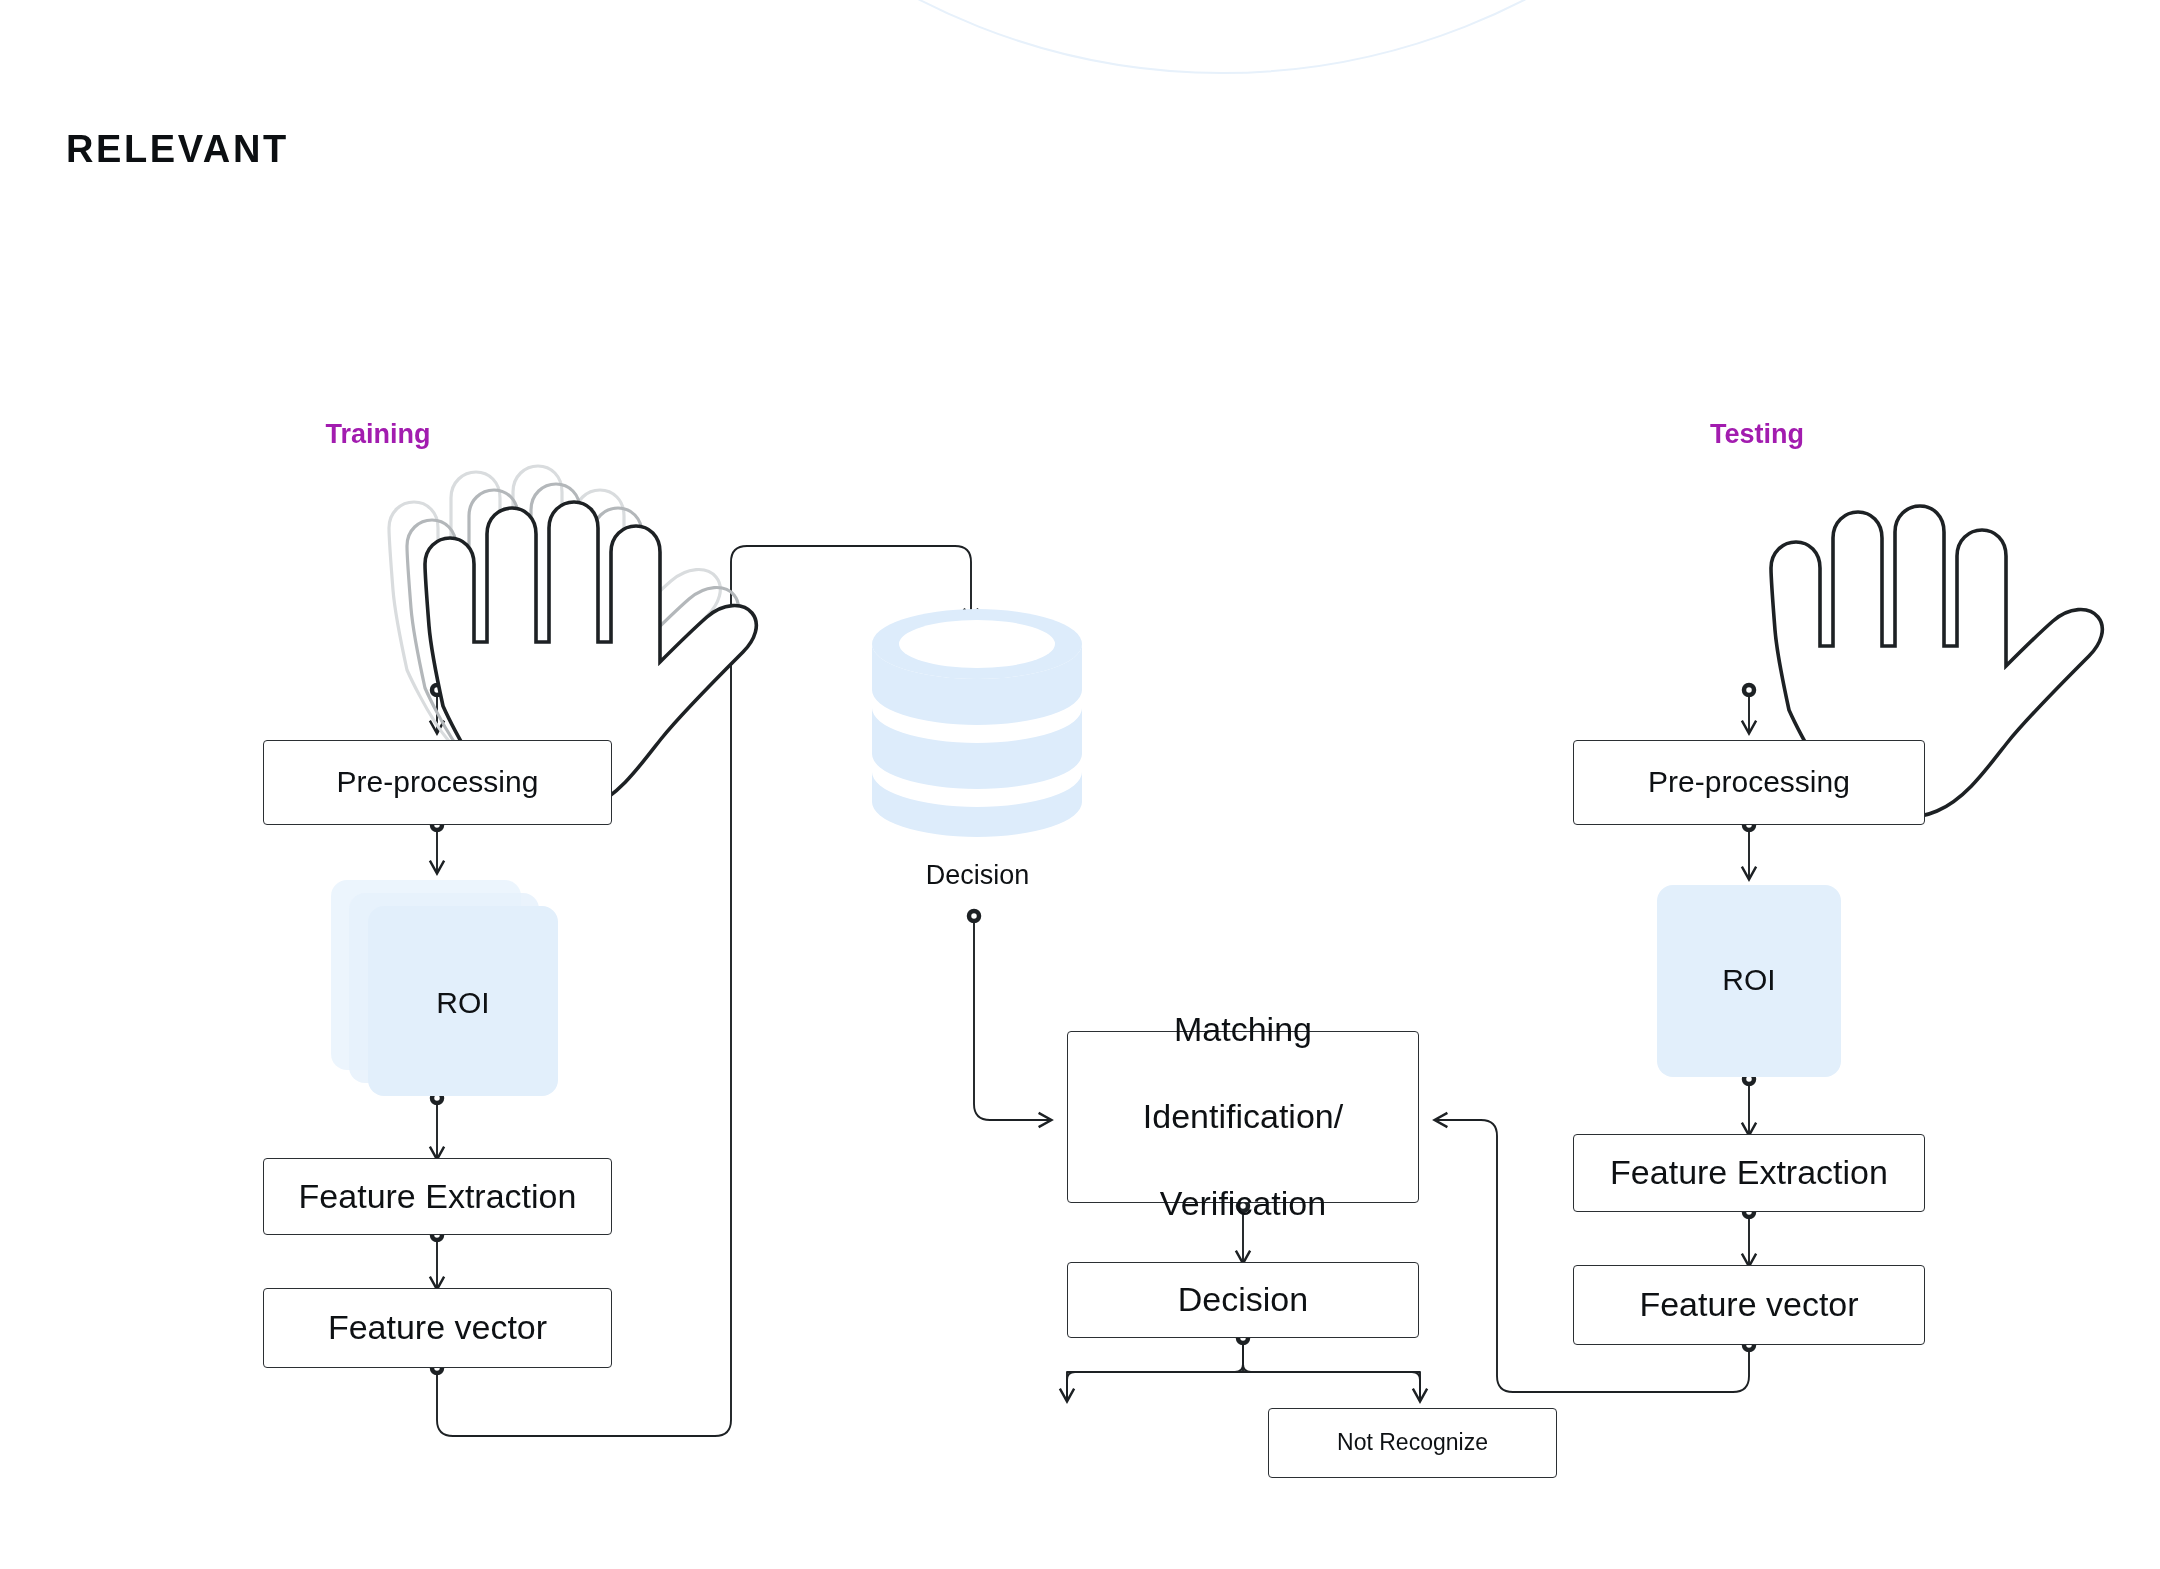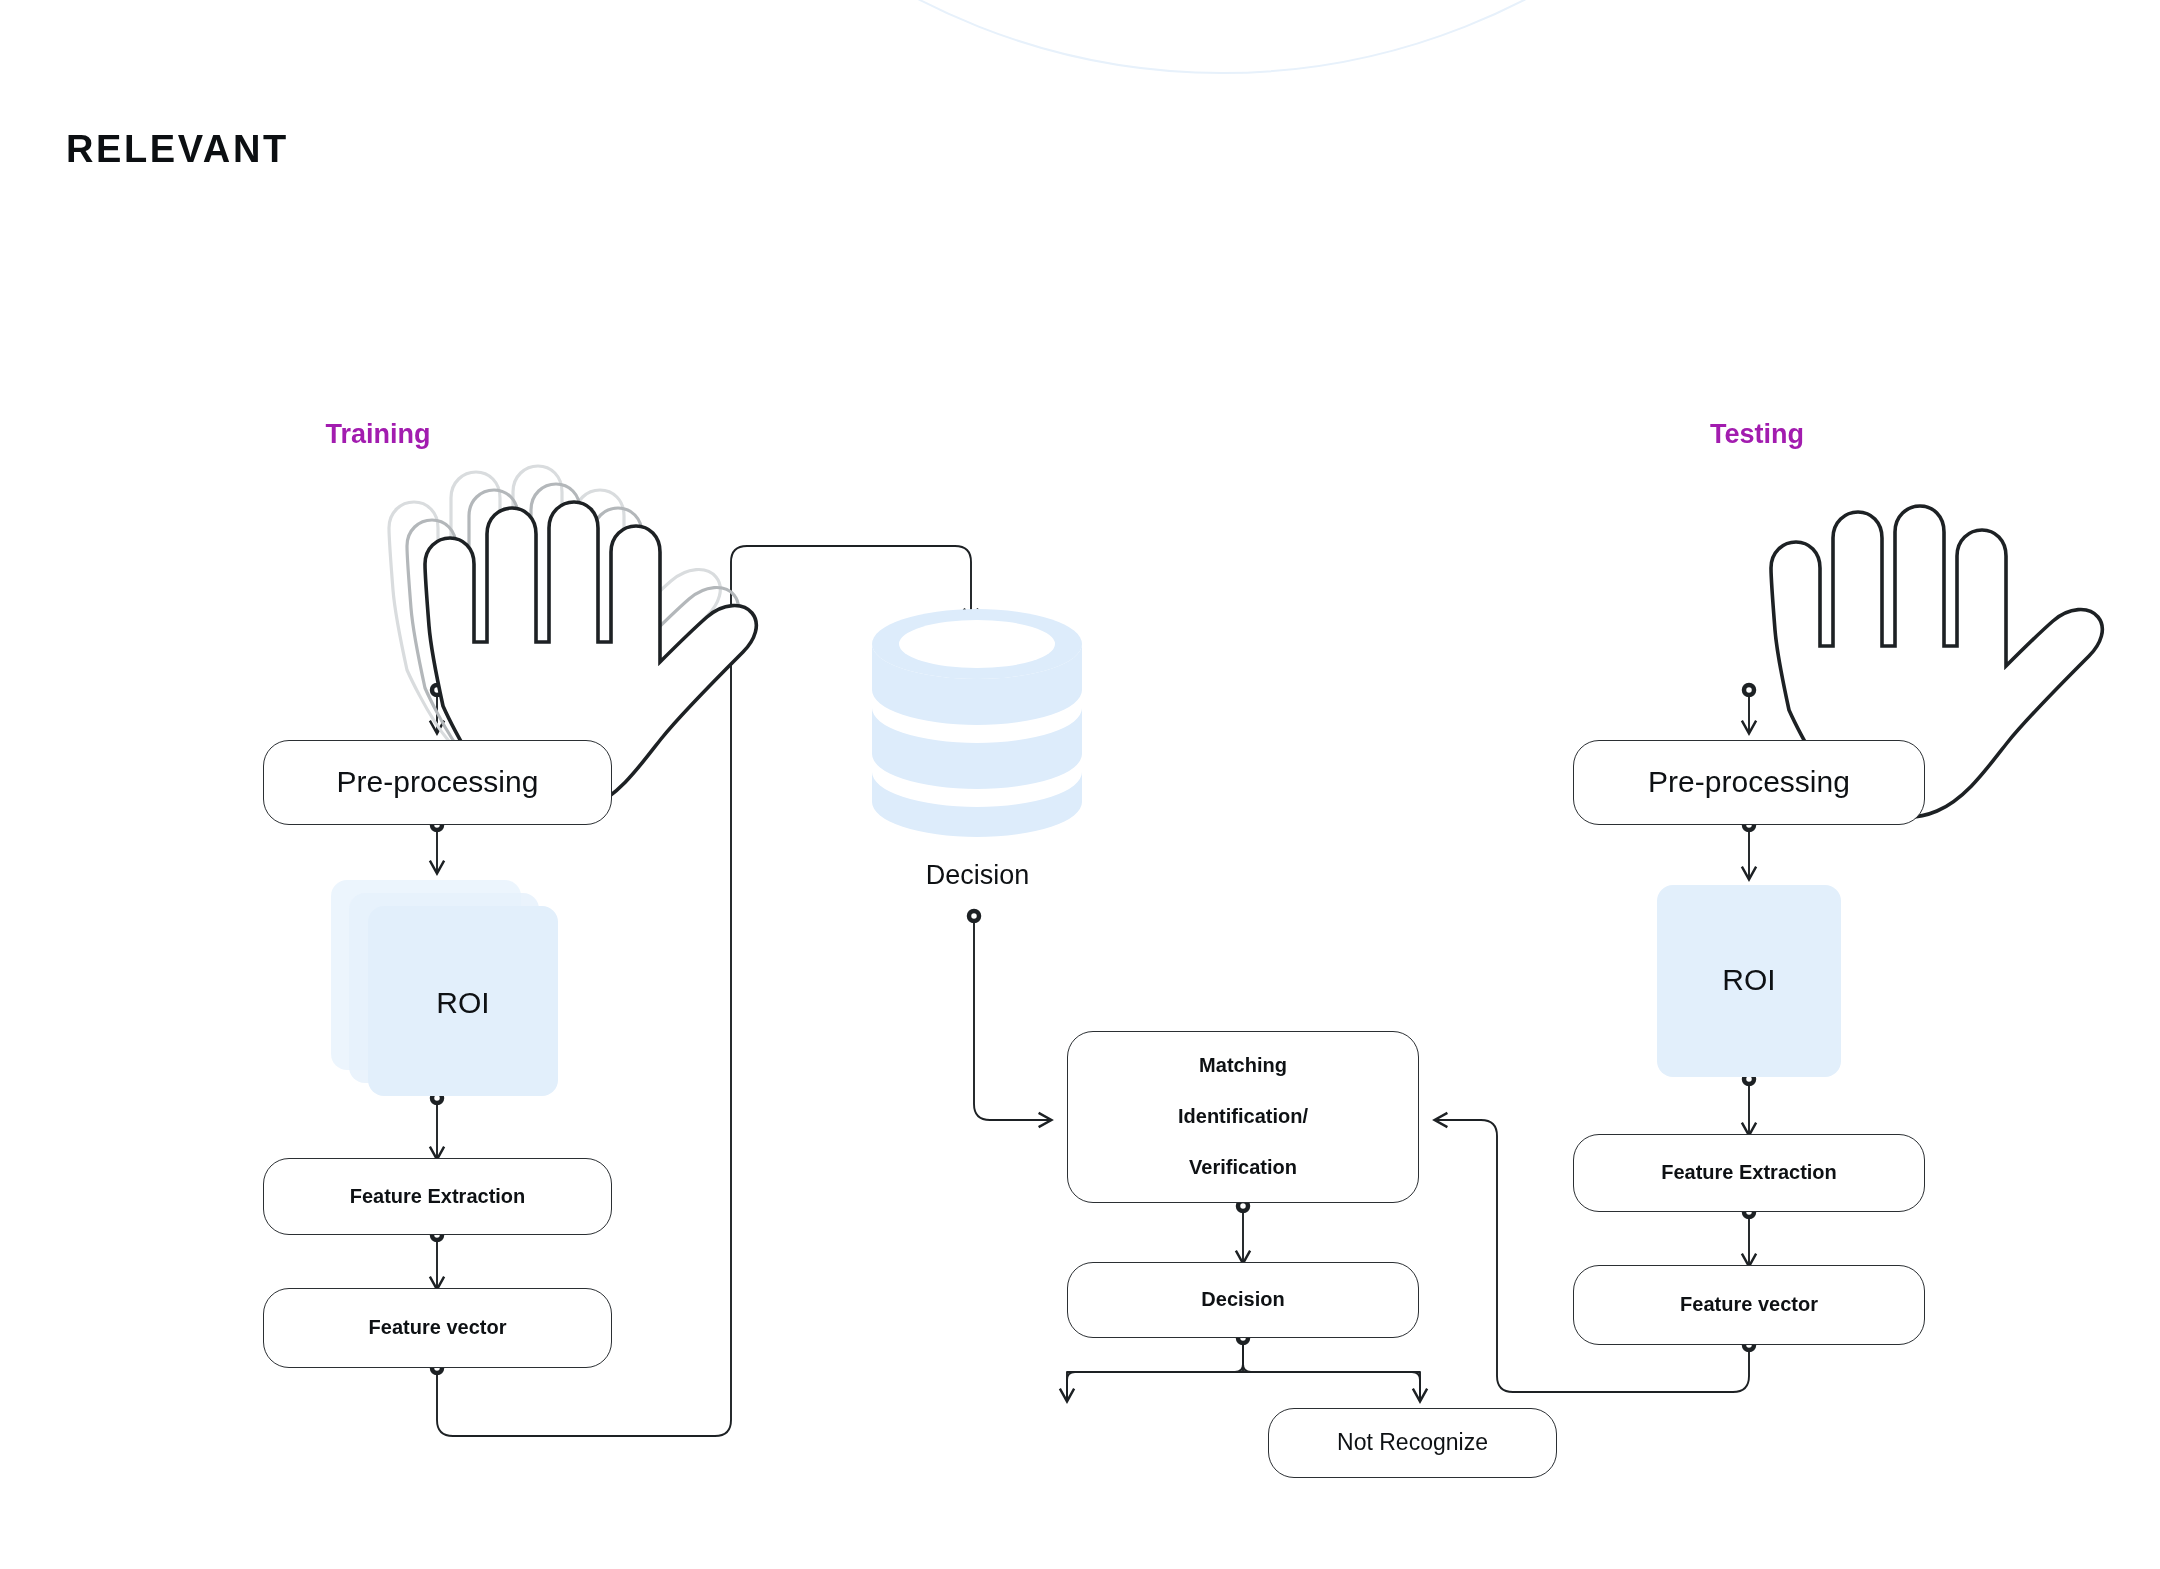--- a/index.html
+++ b/index.html
@@ -44,30 +44,30 @@
   }
   #heading-training{left:268px;top:419px;width:220px;}
   #heading-testing{left:1647px;top:419px;width:220px;}
 
   
   .flow-box{
     position:absolute;
     box-sizing:border-box;
     background:#ffffff;
     border:1.6px solid #2b2f33;
-    border-radius:26px;
+    border-radius:4px;
     display:flex;align-items:center;justify-content:center;
     text-align:center;
     color:#0e1114;
     z-index:4;
   }
   .flow-box span{display:block;line-height:1.28;}
 
   .fb-lg{font-size:30px;font-weight:500;}
-  .fb-md{font-size:20px;font-weight:700;}
+  .fb-md{font-size:34px;font-weight:400;}
   .fb-sm{font-size:23px;font-weight:400;}
 
   
   .roi{
     position:absolute;
     background:#e2effb;
     border-radius:16px;
     z-index:3;
   }
   .roi-ghost{background:#e6f1fc;}

